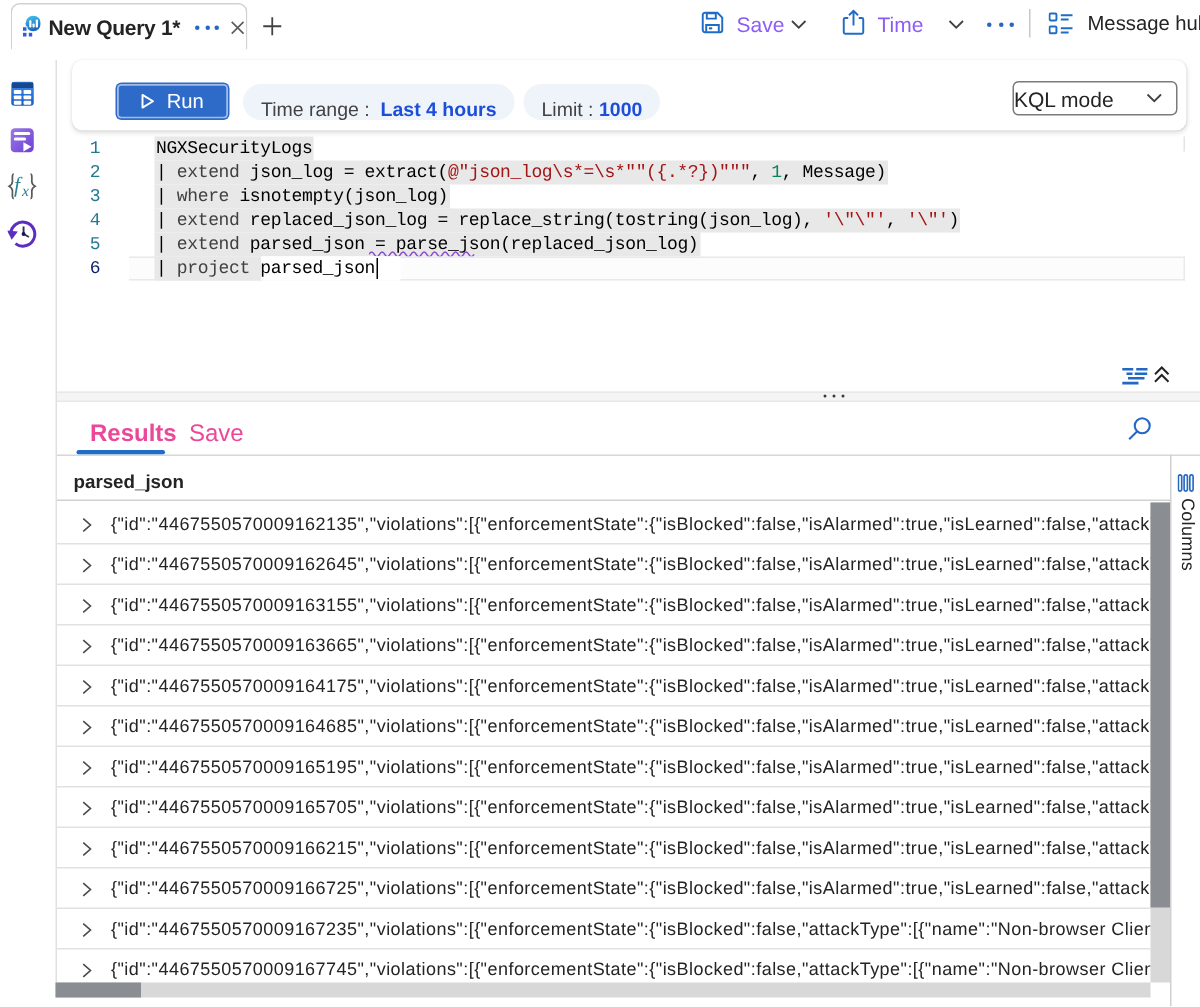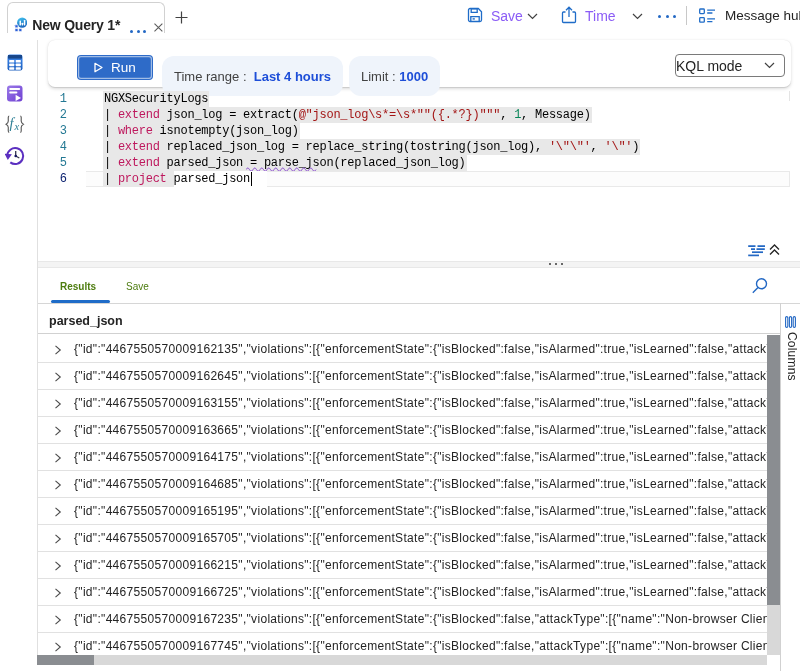--- a/index.html
+++ b/index.html
@@ -3,51 +3,51 @@
 <meta charset="utf-8">
 <style>
 * { margin:0; padding:0; box-sizing:border-box; }
 html,body { width:800px; height:671px; background:#fff; font-family:"Liberation Sans", sans-serif; overflow:hidden; }
 body { position:relative; color:#242424; }
 .abs { position:absolute; }
 svg { display:block; }
 
 
 .tab { left:7px; top:2px; width:158px; height:31px; border:1px solid #d1d1d1; border-bottom:none;
-  border-radius:6px 6px 0 0; background:#fff; display:flex; align-items:flex-end; }
+  border-radius:6px 6px 0 0; background:#fff; display:flex; align-items:center; }
 .tab .title { font-weight:bold; font-size:14px; color:#242424; margin-left:5px; letter-spacing:-0.2px; white-space:nowrap; }
 .bluedots { display:inline-flex; gap:3.5px; }
 .bluedots i { width:3px; height:3px; border-radius:50%; background:#2368c4; display:block; }
 .tbtext { font-size:14px; color:#8b5cf6; }
 
 
 .card { left:48px; top:40px; width:743px; height:47px; background:#fff; border-radius:7px;
   box-shadow:0 1.6px 3.6px rgba(0,0,0,.132), 0 0.3px 0.9px rgba(0,0,0,.108); }
 .runbtn { left:78px; top:56px; width:74px; height:23px; background:#2e6bc8; border-radius:3px;
   box-shadow:inset 0 0 0 1.2px rgba(255,255,255,.55), 0 0 0 1px #2e6bc8;
   display:flex; align-items:center; justify-content:center; gap:8px; color:#fff; font-size:13.5px; }
-.pill { top:56px; height:40px; border-radius:12px; background:#eff4fb; display:flex; align-items:center;
+.pill { top:56px; height:24px; border-radius:12px; background:#eff4fb; display:flex; align-items:flex-end;
   font-size:13px; color:#424242; white-space:pre; }
 .pill b { color:#1d4ed8; }
 .kql { left:675px; top:54px; width:110px; height:23px; border:1px solid #7a7a7a; border-radius:4px;
   background:#fff; display:flex; align-items:center; font-size:14px; color:#242424; }
 
 
 .ln { position:absolute; left:40px; width:27px; text-align:right; font-family:"Liberation Mono", monospace;
   font-size:12px; line-height:16px; color:#237893; }
 .cl { position:absolute; left:87px; font-family:"Liberation Mono", monospace; font-size:12px; line-height:16px;
   letter-spacing:-0.25px; color:#000; white-space:pre;padding-left:17px; }
 .hl { background:#e8e8e8; display:inline-block; padding:0 1px; margin:0 -1px; }
-.kw { color:#be185d; }
+.kw { color:#404040; }
 .st { color:#a31515; }
 .nu { color:#098658; }
 .wavy { }
 
 
-.rtab { font-size:10px; position:absolute; top:281px; color:#4d7c0f; }
+.rtab { font-size:16px; position:absolute; top:281px; color:#ec4899; }
 .row { position:absolute; left:38px; width:729px; height:27px; border-bottom:1px solid #e1e1e1; overflow:hidden; }
 .row .txt { position:absolute; left:36px; top:6px; font-size:12px; color:#242424; white-space:pre; letter-spacing:0.31px; }
 .row svg { position:absolute; left:16px; top:9px; }
 .vtext { position:absolute; left:783px; top:332px; writing-mode:vertical-rl; font-size:12px; color:#242424; width:16px; letter-spacing:0.2px; }
 </style>
 </head>
 <body>
 
 <div class="abs" style="left:37px; top:40px; width:1px; height:615px; background:#e0e0e0;"></div>
 

